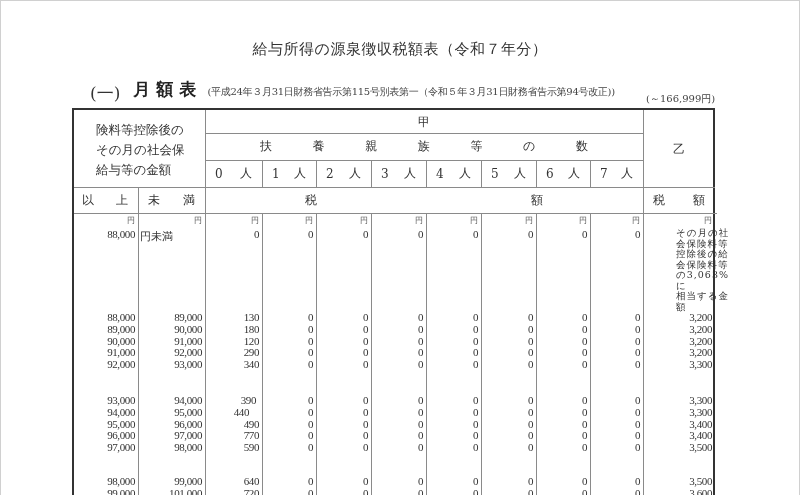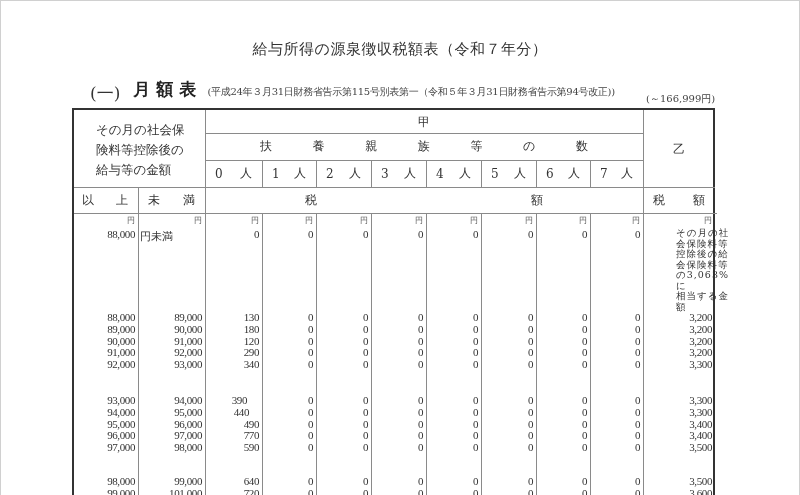--- a/index.html
+++ b/index.html
@@ -63,22 +63,22 @@
     <div class="vline" style="left: 462px; top: 50px; height: 27px;"></div>
     <div class="vline" style="left: 462px; top: 103px; height: 400px;"></div>
     <div class="vline" style="left: 516px; top: 50px; height: 27px;"></div>
     <div class="vline" style="left: 516px; top: 103px; height: 400px;"></div>
     <div class="hline" style="left: 131px; top: 23px; width: 438px;"></div>
     <div class="hline" style="left: 131px; top: 50px; width: 438px;"></div>
     <div class="hline" style="left: 0px; top: 77px; width: 133px;"></div>
     <div class="hline" style="left: 131px; top: 77px; width: 510px;"></div>
     <div class="hline" style="left: 0px; top: 103px; width: 643px;"></div>
     <div class="cell" style="left: 0px; top: 0px; width: 133px; height: 79px; flex-direction: column; align-items: flex-start; padding-left: 22px; line-height: 20px; font-size: 12.5px;">
+      <div>険料等控除後の</div>
       <div>その月の社会保</div>
-      <div>険料等控除後の</div>
       <div style="padding-left: 0px;">給与等の金額</div>
     </div>
     <div class="cell" style="left: 131px; top: 0px; width: 438px; height: 25px;">甲</div>
     <div class="cell spread" style="left: 131px; top: 23px; width: 438px; height: 27px; padding: 0px 55px;">
       <span>扶</span>
       <span>養</span>
       <span>親</span>
       <span>族</span>
       <span>等</span>
       <span>の</span>
@@ -213,21 +213,21 @@
     <div class="num" style="left: 188px; width: 51px; top: 249.2px;">0</div>
     <div class="num" style="left: 242px; width: 52px; top: 249.2px;">0</div>
     <div class="num" style="left: 297px; width: 52px; top: 249.2px;">0</div>
     <div class="num" style="left: 352px; width: 52px; top: 249.2px;">0</div>
     <div class="num" style="left: 407px; width: 52px; top: 249.2px;">0</div>
     <div class="num" style="left: 462px; width: 51px; top: 249.2px;">0</div>
     <div class="num" style="left: 516px; width: 50px; top: 249.2px;">0</div>
     <div class="num" style="left: 569px; width: 69px; top: 249.2px;">3,300</div>
     <div class="num" style="left: -2px; width: 63px; top: 285px;">93,000</div>
     <div class="num" style="left: 64px; width: 64px; top: 285px;">94,000</div>
-    <div class="num" style="left: 119px; width: 54px; top: 285px;">390</div>
+    <div class="num" style="left: 128px; width: 54px; top: 285px;">390</div>
     <div class="num" style="left: 188px; width: 51px; top: 285px;">0</div>
     <div class="num" style="left: 242px; width: 52px; top: 285px;">0</div>
     <div class="num" style="left: 297px; width: 52px; top: 285px;">0</div>
     <div class="num" style="left: 352px; width: 52px; top: 285px;">0</div>
     <div class="num" style="left: 407px; width: 52px; top: 285px;">0</div>
     <div class="num" style="left: 462px; width: 51px; top: 285px;">0</div>
     <div class="num" style="left: 516px; width: 50px; top: 285px;">0</div>
     <div class="num" style="left: 569px; width: 69px; top: 285px;">3,300</div>
     <div class="num" style="left: -2px; width: 63px; top: 296.8px;">94,000</div>
     <div class="num" style="left: 64px; width: 64px; top: 296.8px;">95,000</div>

